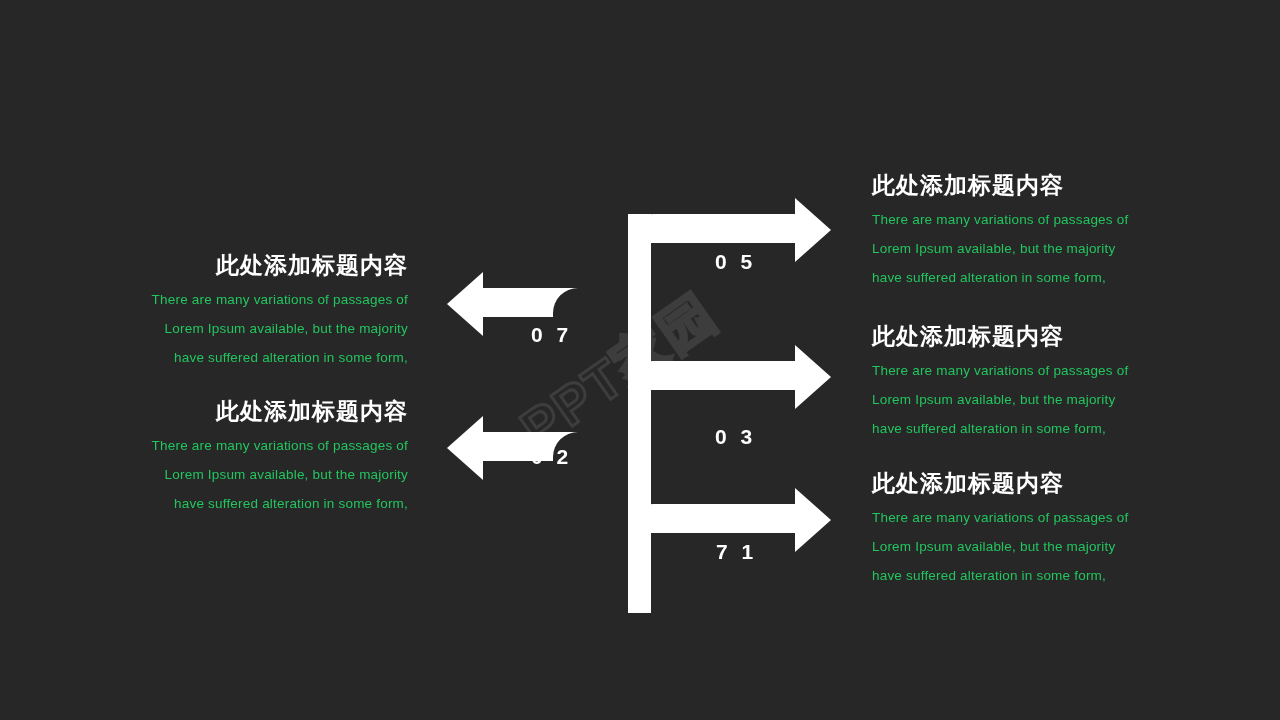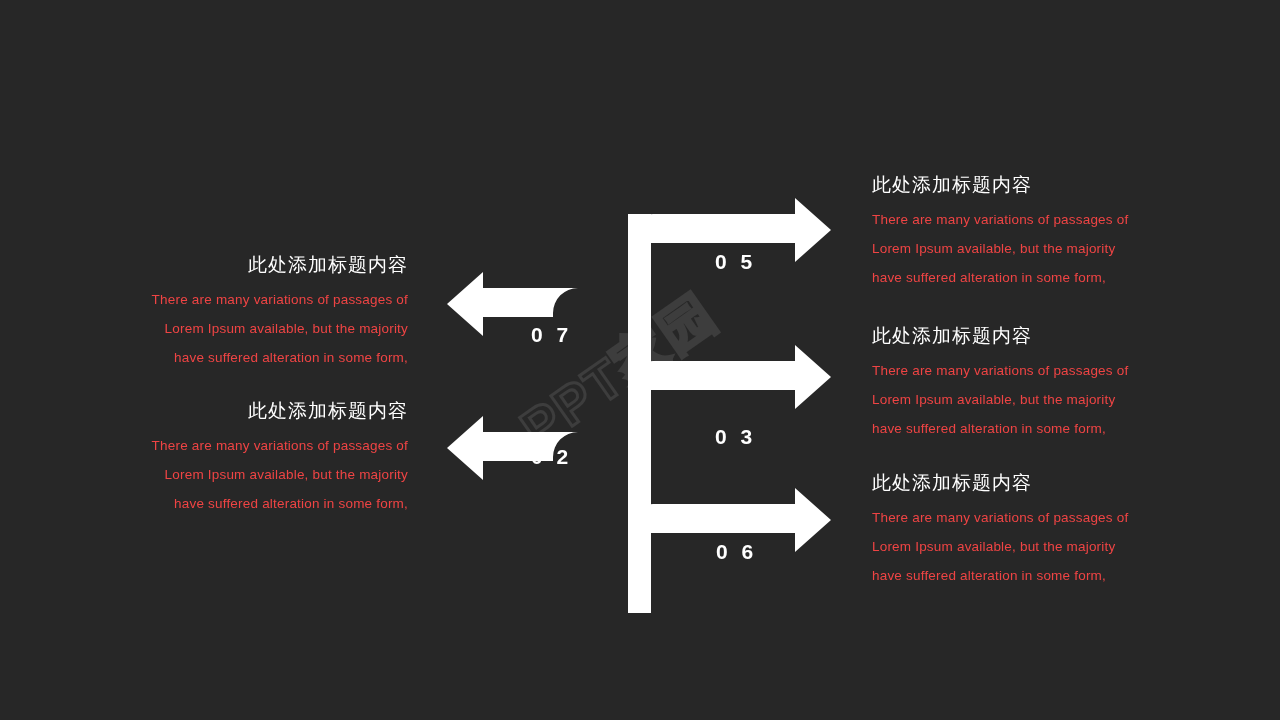--- a/index.html
+++ b/index.html
@@ -63,28 +63,29 @@
   .num-04 { left: 531px; top: 323px; }
   .num-02 { left: 531px; top: 445px; }
 
   
   .block {
     position: absolute;
     width: 320px;
   }
   .block .title {
     color: #ffffff;
-    font-size: 19px;
+    font-size: 23px;
     line-height: 26px;
     margin: 0 0 7px 0;
     letter-spacing: 1px;
     white-space: nowrap;
+    font-weight: bold;
   }
   .block .body {
-    color: #ef4444;
+    color: #22c55e;
     font-size: 13.5px;
     line-height: 29px;
     margin: 0;
     letter-spacing: 0.2px;
   }
 
   .block.right { text-align: left; left: 872px; }
   .block.left  { text-align: right; left: 88px; }
 
   .b-right-1 { top: 172px; }
@@ -133,21 +134,21 @@
       <rect x="628" y="504" width="23" height="29" fill="#ffffff"></rect>
     </g>
   </svg>
 
   <svg class="watermark" viewBox="0 0 230 150">
     <text class="wm-text" x="6" y="100">PPT家园</text>
   </svg>
 
   <div class="num num-05">0 5</div>
   <div class="num num-03">0 3</div>
-  <div class="num num-01">0 6</div>
+  <div class="num num-01">7 1</div>
   <div class="num num-04">0 7</div>
   <div class="num num-02">0 2</div>
 
   <div class="block right b-right-1">
     <p class="title">此处添加标题内容</p>
     <p class="body">There are many variations of passages of</p>
     <p class="body">Lorem Ipsum available, but the majority</p>
     <p class="body">have suffered alteration in some form,</p>
   </div>
 

